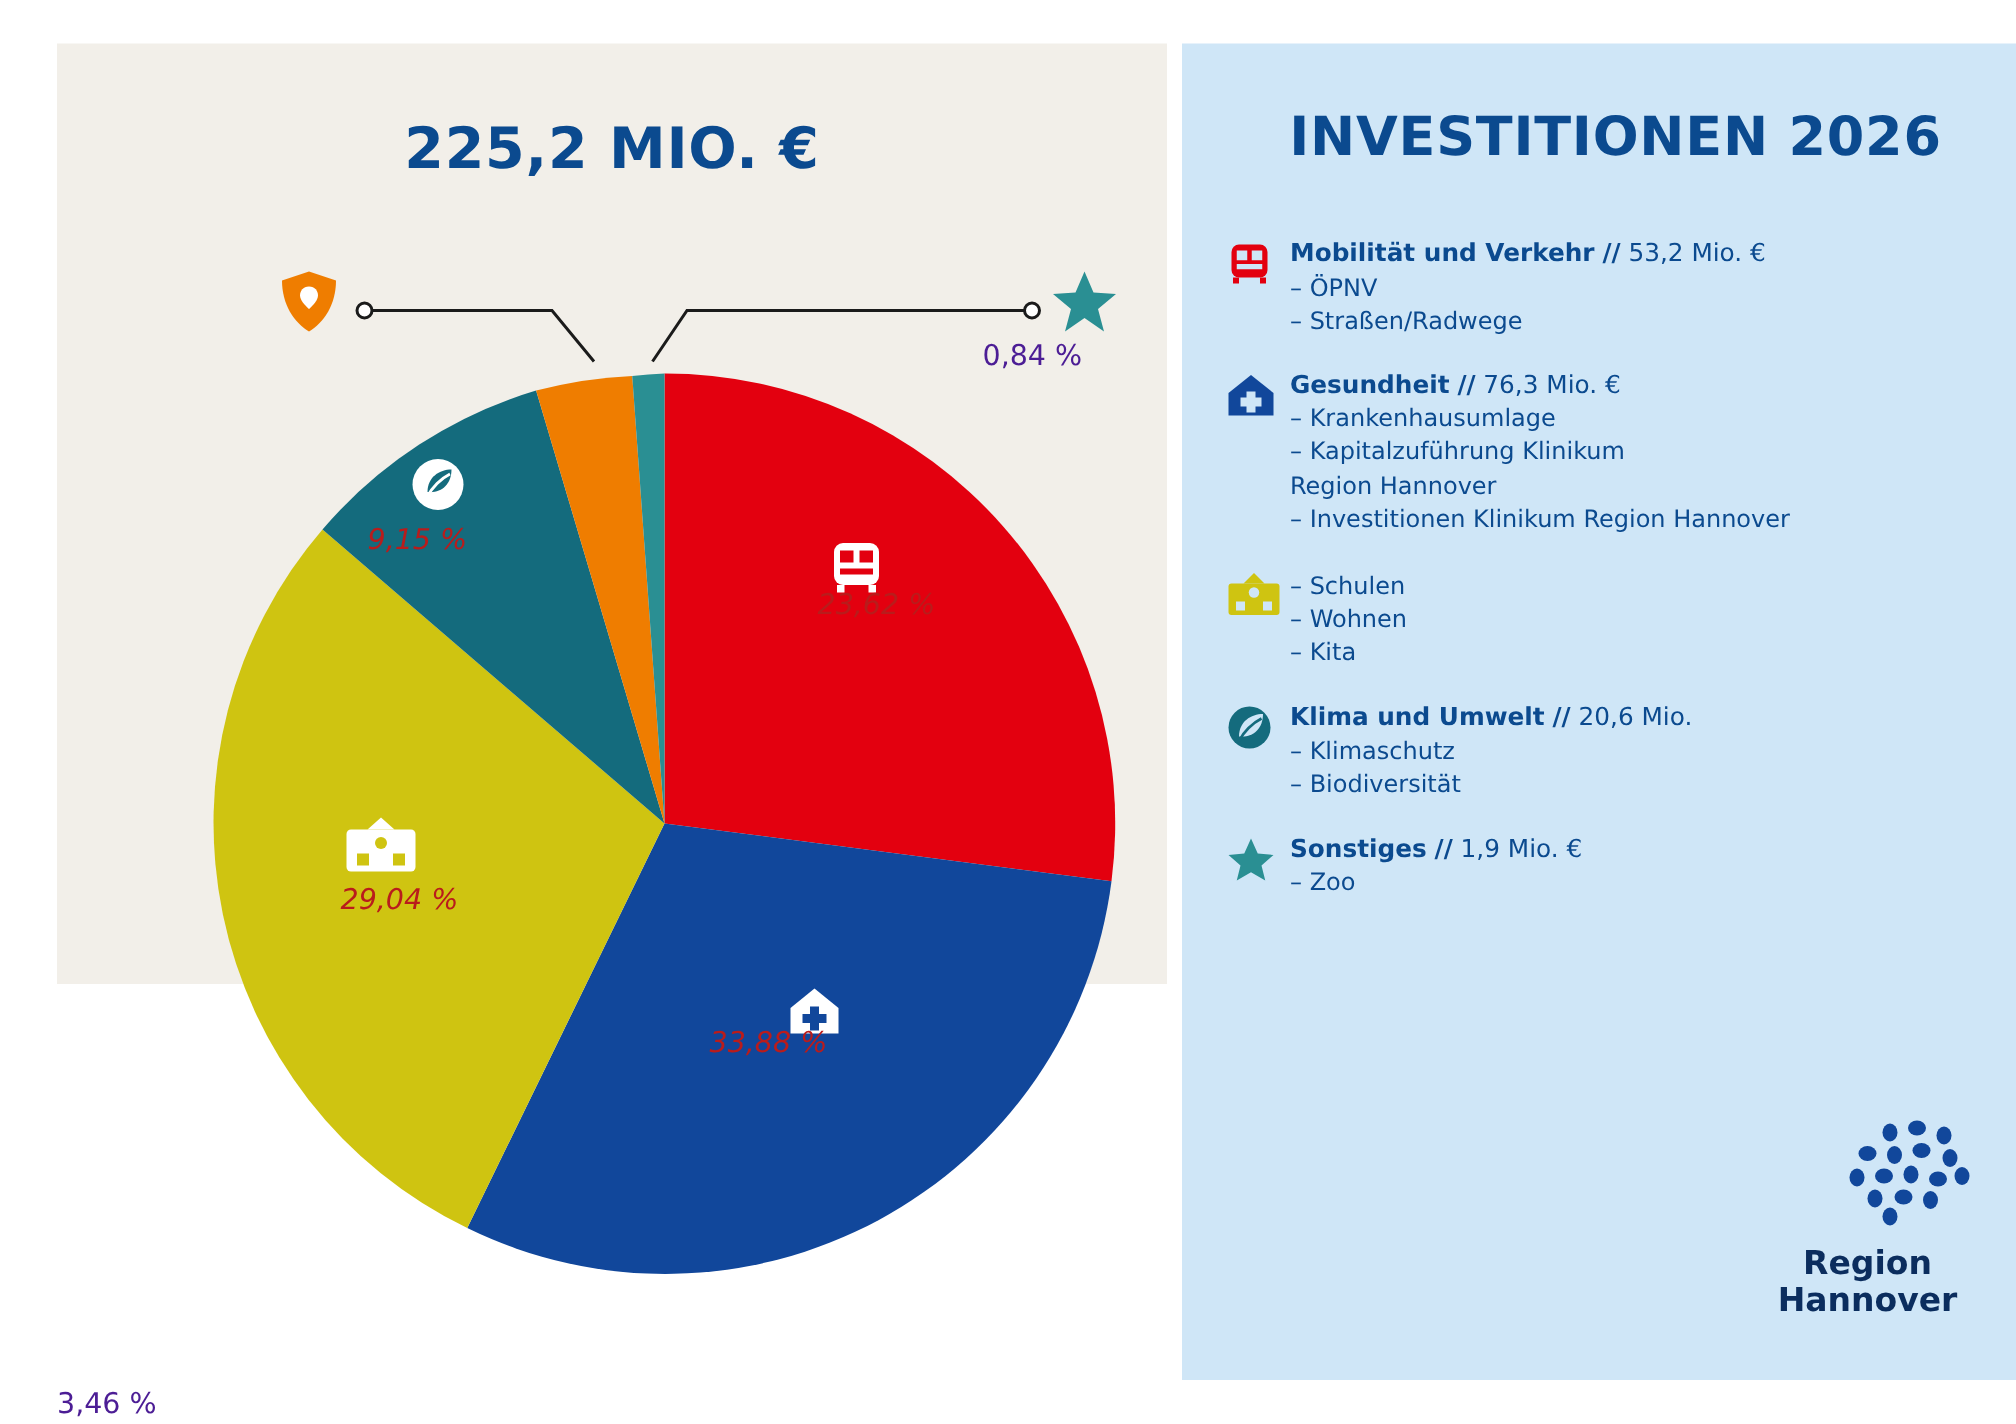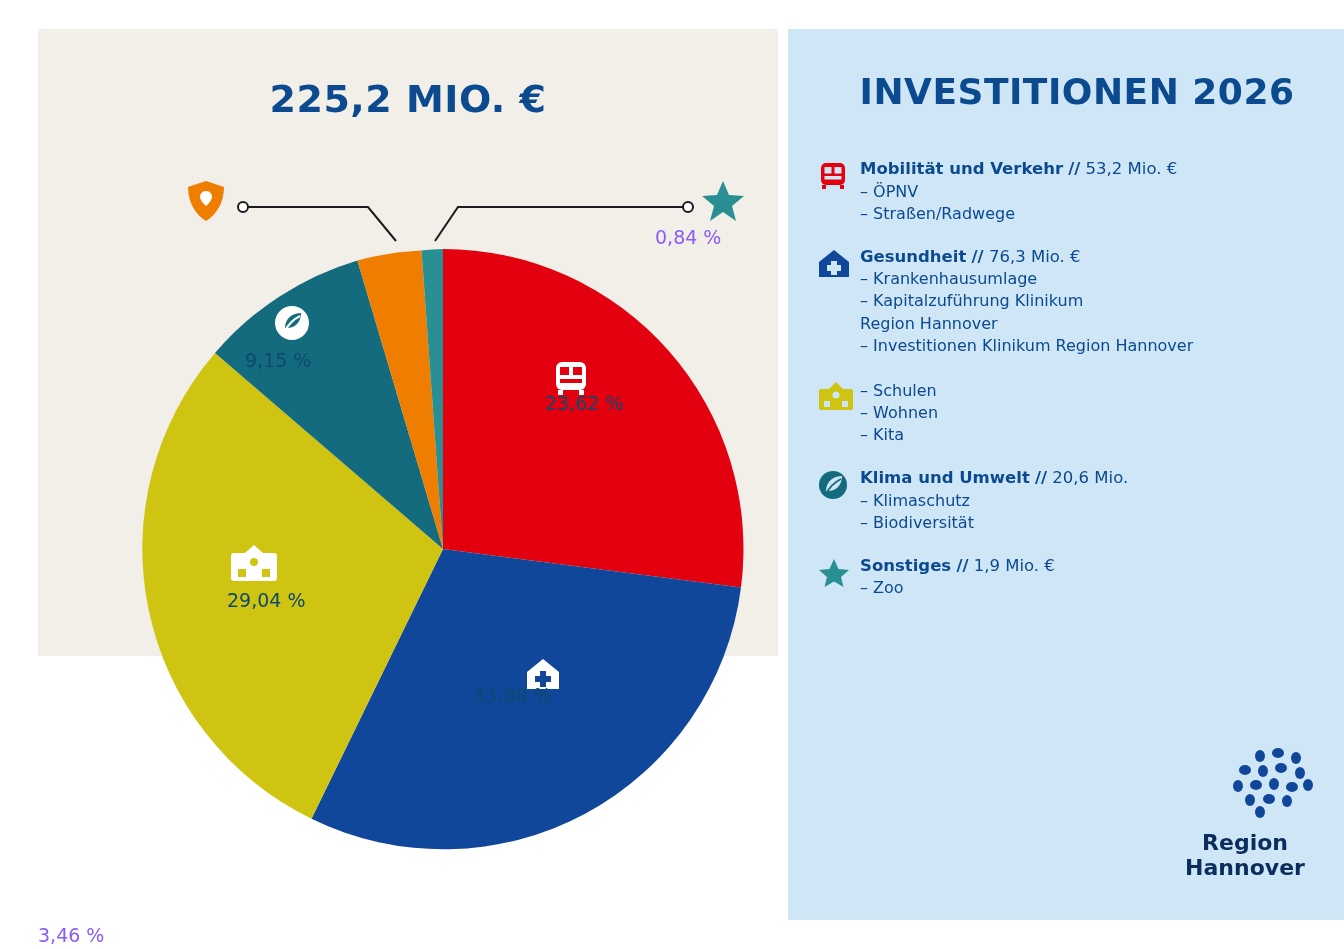--- a/index.html
+++ b/index.html
@@ -47,31 +47,32 @@
     position: absolute;
     left: 0;
     top: 0;
     width: 740px;
     height: 891px;
   }
 
   .callout-label {
     position: absolute;
     font-size: 19px;
-    color: #8b5cf6;
+    color: #4c1d95;
     font-family: "DejaVu Sans", sans-serif;
   }
   .callout-right { left: 617px; top: 197px; }
 
   .slice-label {
     position: absolute;
     font-size: 19px;
-    color: #0c4a6e;
+    color: #b91c1c;
     font-family: "DejaVu Sans", sans-serif;
     white-space: nowrap;
+    font-style: italic;
   }
 
   
   .legend-panel {
     position: absolute;
     left: 788px;
     top: 29px;
     width: 578px;
     height: 891px;
     background: #cfe6f7;

